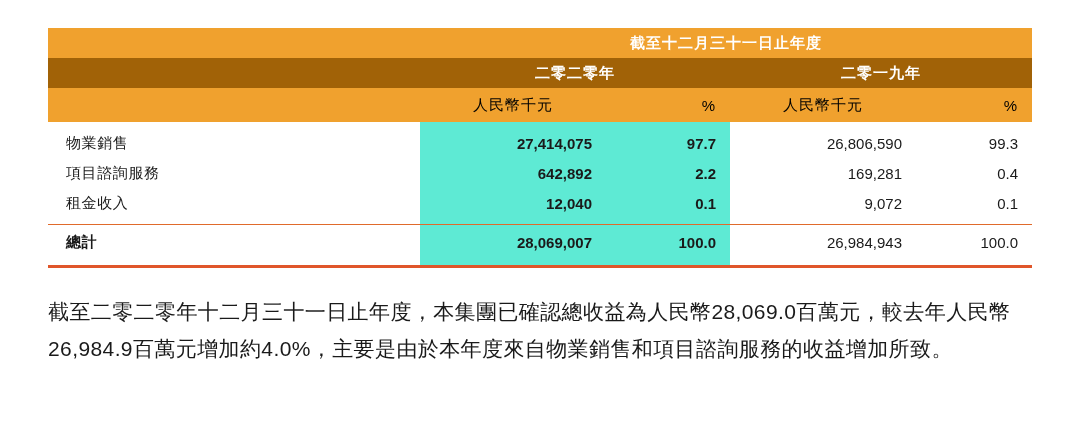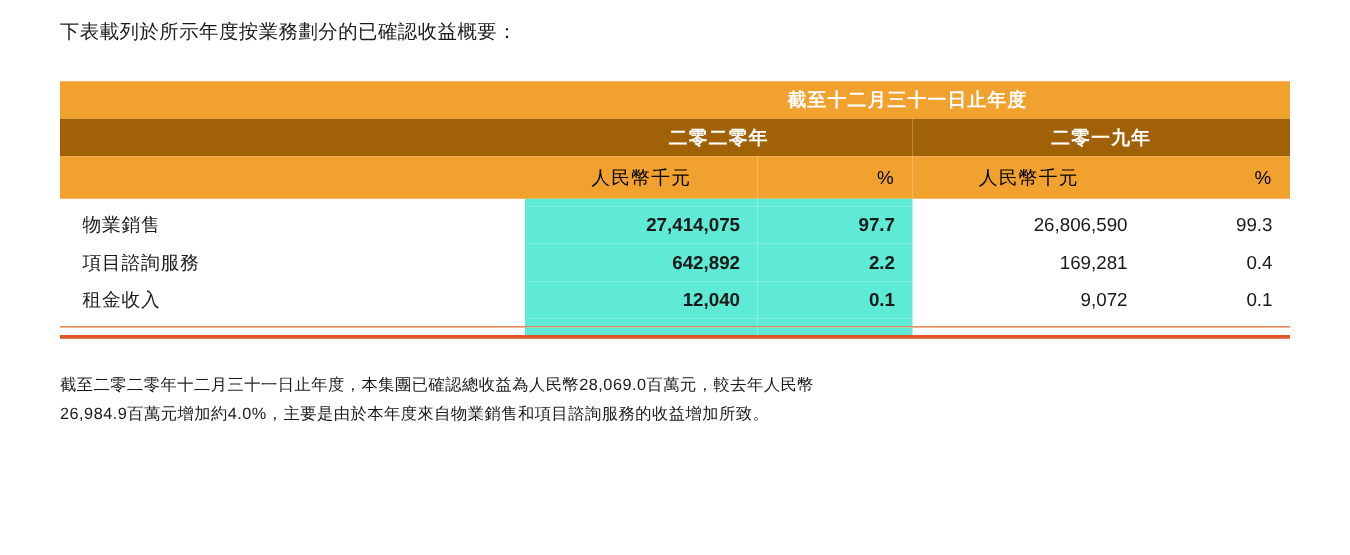--- a/index.html
+++ b/index.html
@@ -137,32 +137,31 @@
   }
   .rule-bottom td div.line {
     height: 3px;
     background: #e0562a;
   }
   .spacer td {
     height: 6px;
   }
   .outro-text {
     margin-top: 26px;
-    font-size: 13px;
+    font-size: 21px;
     line-height: 1.75;
     letter-spacing: 0.4px;
     color: #1a1a1a;
   }
 </style>
 </head>
 <body>
 
 <div class="page">
 
-  <div class="intro-text">下表載列於所示年度按業務劃分的已確認收益概要：</div>
 
   <div class="table-wrap">
     <table class="revenue">
       <colgroup>
         <col style="width:372px">
         <col style="width:186px">
         <col style="width:124px">
         <col style="width:186px">
         <col style="width:116px">
       </colgroup>
@@ -221,20 +220,27 @@
           <td></td>
           <td></td>
         </tr>
 
         <tr class="rule-thin">
           <td colspan="5">
               <div class="line"></div>
             </td>
         </tr>
 
+        <tr class="total">
+          <td class="label">總計</td>
+          <td class="num hl">28,069,007</td>
+          <td class="num hl">100.0</td>
+          <td class="num plain">26,984,943</td>
+          <td class="num plain">100.0</td>
+        </tr>
 
         <tr class="spacer">
           <td></td>
           <td class="hl"></td>
           <td class="hl"></td>
           <td></td>
           <td></td>
         </tr>
 
         <tr class="rule-bottom">

